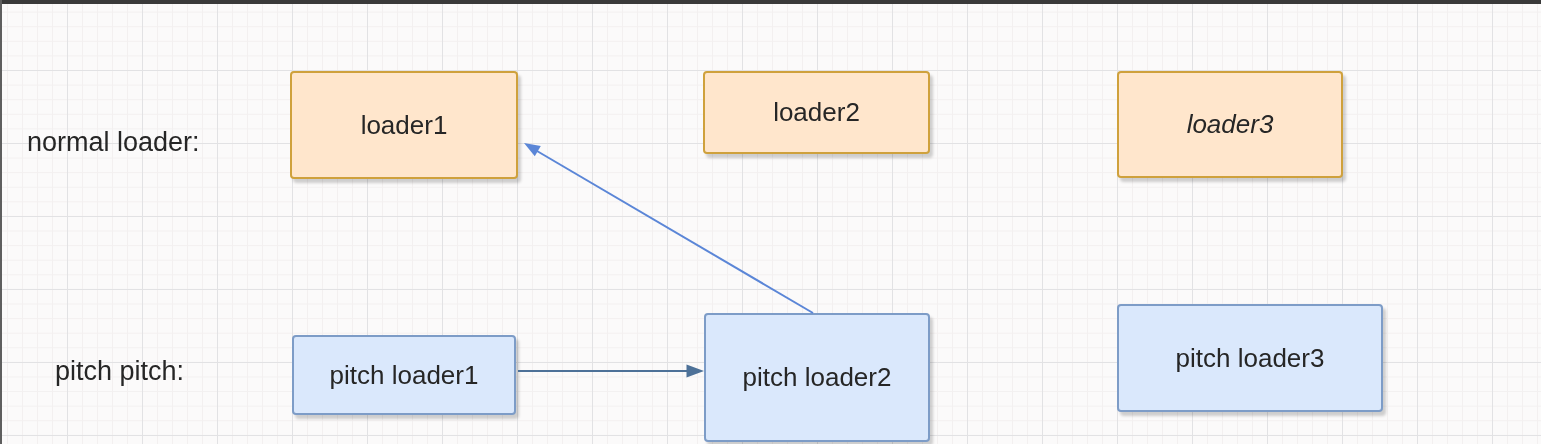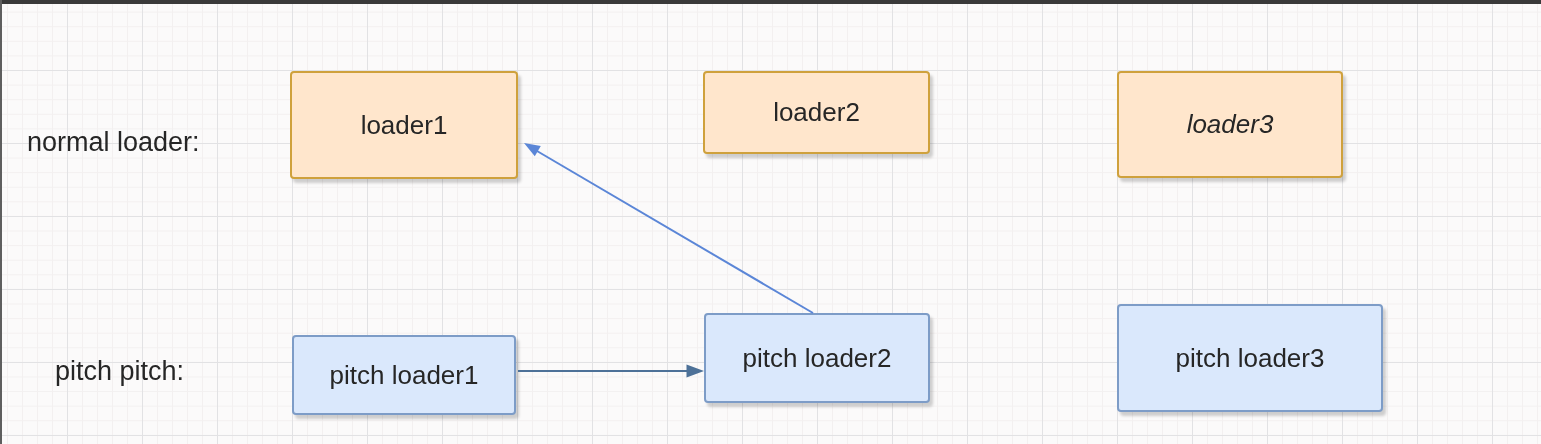--- a/index.html
+++ b/index.html
@@ -56,21 +56,21 @@
     box-sizing: border-box;
     z-index: 2;
     white-space: nowrap;
   }
   .node.orange { background: #ffe6cc; border-color: #cfa13c; }
   .node.blue   { background: #dae8fc; border-color: #7d9cc7; }
   .n1 { left: 290px;  top: 71px;  width: 228px; height: 108px; }
   .n2 { left: 703px;  top: 71px;  width: 227px; height: 83px; }
   .n3 { left: 1117px; top: 71px;  width: 226px; height: 107px; font-style: italic; }
   .p1 { left: 292px;  top: 317px; width: 224px; height: 80px; margin-top: 18px; }
-  .p2 { left: 704px;  top: 313px; width: 226px; height: 90px; }
+  .p2 { left: 704px;  top: 313px; width: 226px; height: 129px; }
   .p3 { left: 1117px; top: 304px; width: 266px; height: 108px; }
   .edges {
     position: absolute; left: 0; top: 0;
     width: 1541px; height: 444px;
     z-index: 3;
     pointer-events: none;
   }
   .edges line, .edges polygon { pointer-events: auto; }
 </style>
 </head>

